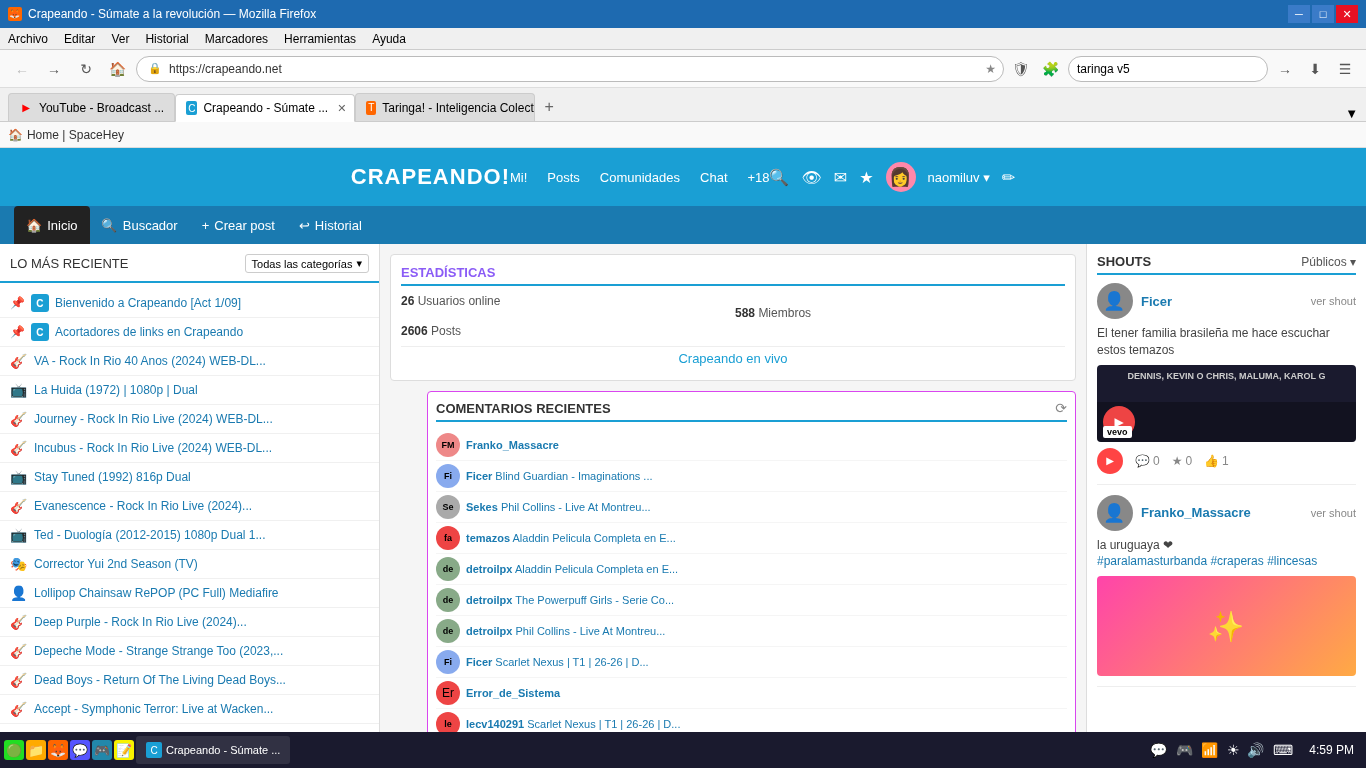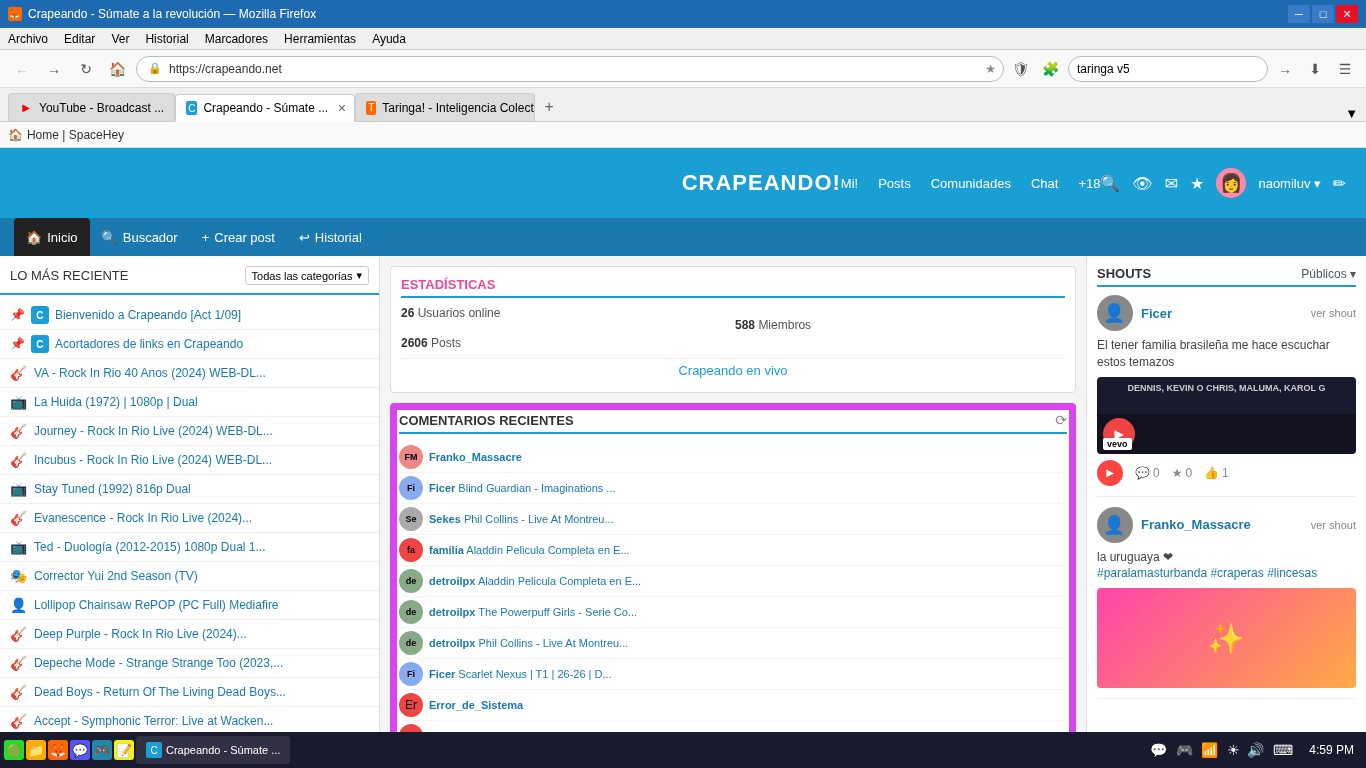--- a/index.html
+++ b/index.html
@@ -114,25 +114,25 @@
       padding: 0 8px;
       gap: 12px;
       border-bottom: 1px solid #ddd;
       font-size: 12px;
     }
     .bookmark-item { display: flex; align-items: center; gap: 4px; cursor: pointer; color: #333; }
 
     
     .site-header {
       background: #1a9fd4;
-      height: 70px;
+      height: 58px;
       display: flex;
       align-items: center;
       padding: 0 20px;
-      justify-content: flex-end;
+      justify-content: center;
     }
     .site-logo { color: white; font-size: 22px; font-weight: bold; letter-spacing: 1px; }
     .site-nav { display: flex; gap: 20px; align-items: center; }
     .site-nav a { color: white; text-decoration: none; font-size: 13px; }
     .site-header-right { display: flex; align-items: center; gap: 12px; }
     .header-icon { color: white; font-size: 16px; cursor: pointer; }
     .user-avatar { width: 30px; height: 30px; border-radius: 50%; background: #f8a; display: flex; align-items: center; justify-content: center; font-size: 12px; overflow: hidden; }
     .user-name { color: white; font-size: 13px; cursor: pointer; }
 
     
@@ -208,44 +208,45 @@
     }
 
     
     .stats-box {
       background: white;
       border: 1px solid #ddd;
       border-radius: 4px;
       padding: 10px;
       margin-bottom: 10px;
     }
-    .stats-title { font-size: 13px; font-weight: bold; text-transform: uppercase; color: #ec4899; border-bottom: 2px solid #1a9fd4; padding-bottom: 4px; margin-bottom: 8px; }
+    .stats-title { font-size: 13px; font-weight: bold; text-transform: uppercase; color: #8b5cf6; border-bottom: 2px solid #1a9fd4; padding-bottom: 4px; margin-bottom: 8px; }
     .stats-grid { display: grid; grid-template-columns: 1fr 1fr; gap: 4px; margin-bottom: 8px; }
     .stat-item { font-size: 12px; color: #555; }
     .stat-item strong { color: #333; }
     .live-btn {
       display: block;
       width: 100%;
       text-align: center;
       background: none;
       border: none;
       color: #1a9fd4;
       font-size: 13px;
       cursor: pointer;
       padding: 4px;
       border-top: 1px solid #eee;
     }
 
     
     .comments-box {
       background: white;
-      border: 7px solid #d946ef;
+      border: 1px solid #d946ef;
       border-radius: 4px;
-      padding: 2px;
+      padding: 8px;
       margin-bottom: 10px;
+      margin-left: 37px;
     }
     .comments-title-row { display: flex; align-items: center; justify-content: space-between; border-bottom: 2px solid #1a9fd4; padding-bottom: 4px; margin-bottom: 8px; }
     .comments-title { font-size: 13px; font-weight: bold; text-transform: uppercase; color: #333; }
     .comment-row { display: flex; align-items: center; gap: 6px; padding: 3px 0; border-bottom: 1px solid #f5f5f5; }
     .comment-avatar { width: 24px; height: 24px; border-radius: 50%; background: #ccc; display: flex; align-items: center; justify-content: center; font-size: 10px; flex-shrink: 0; overflow: hidden; }
     .comment-text { font-size: 11px; color: #555; }
     .comment-user { color: #1a7ab0; font-weight: bold; }
     .comment-link { color: #1a7ab0; }
 
     
@@ -596,21 +597,21 @@
           <span class="comment-user">Sekes</span>
           <span> </span>
           <span class="comment-link">Phil Collins - Live At Montreu...</span>
         </span>
       </div>
       <div class="comment-row">
         <div class="comment-avatar" style="background:#e44;">
           <span style="font-size:9px;font-weight:bold;">fa</span>
         </div>
         <span class="comment-text">
-          <span class="comment-user">familia</span>
+          <span class="comment-user">temazos</span>
           <span> </span>
           <span class="comment-link">Aladdin Pelicula Completa en E...</span>
         </span>
       </div>
       <div class="comment-row">
         <div class="comment-avatar" style="background:#8a8;">
           <span style="font-size:9px;font-weight:bold;">de</span>
         </div>
         <span class="comment-text">
           <span class="comment-user">detroilpx</span>

